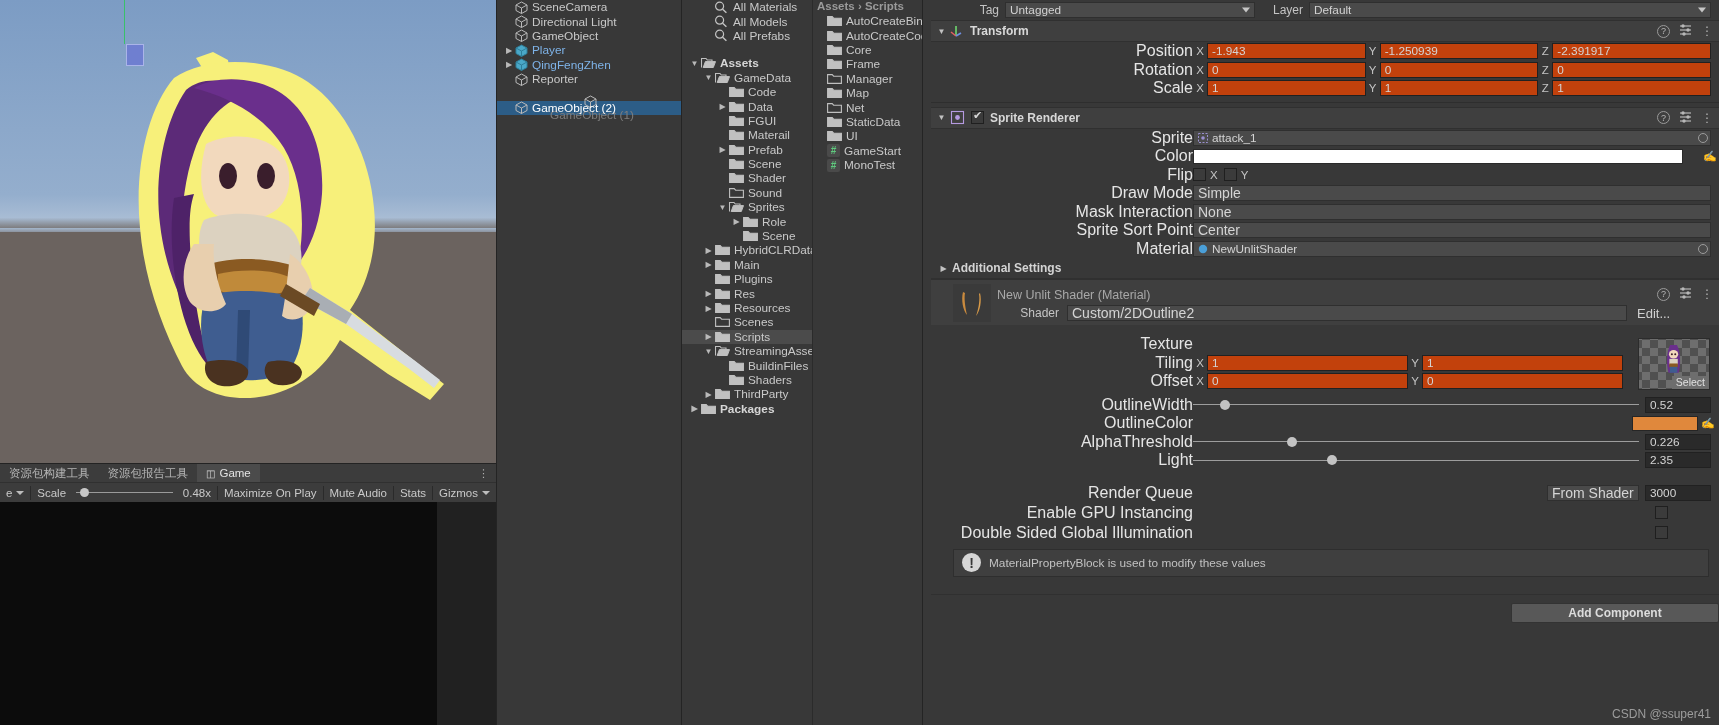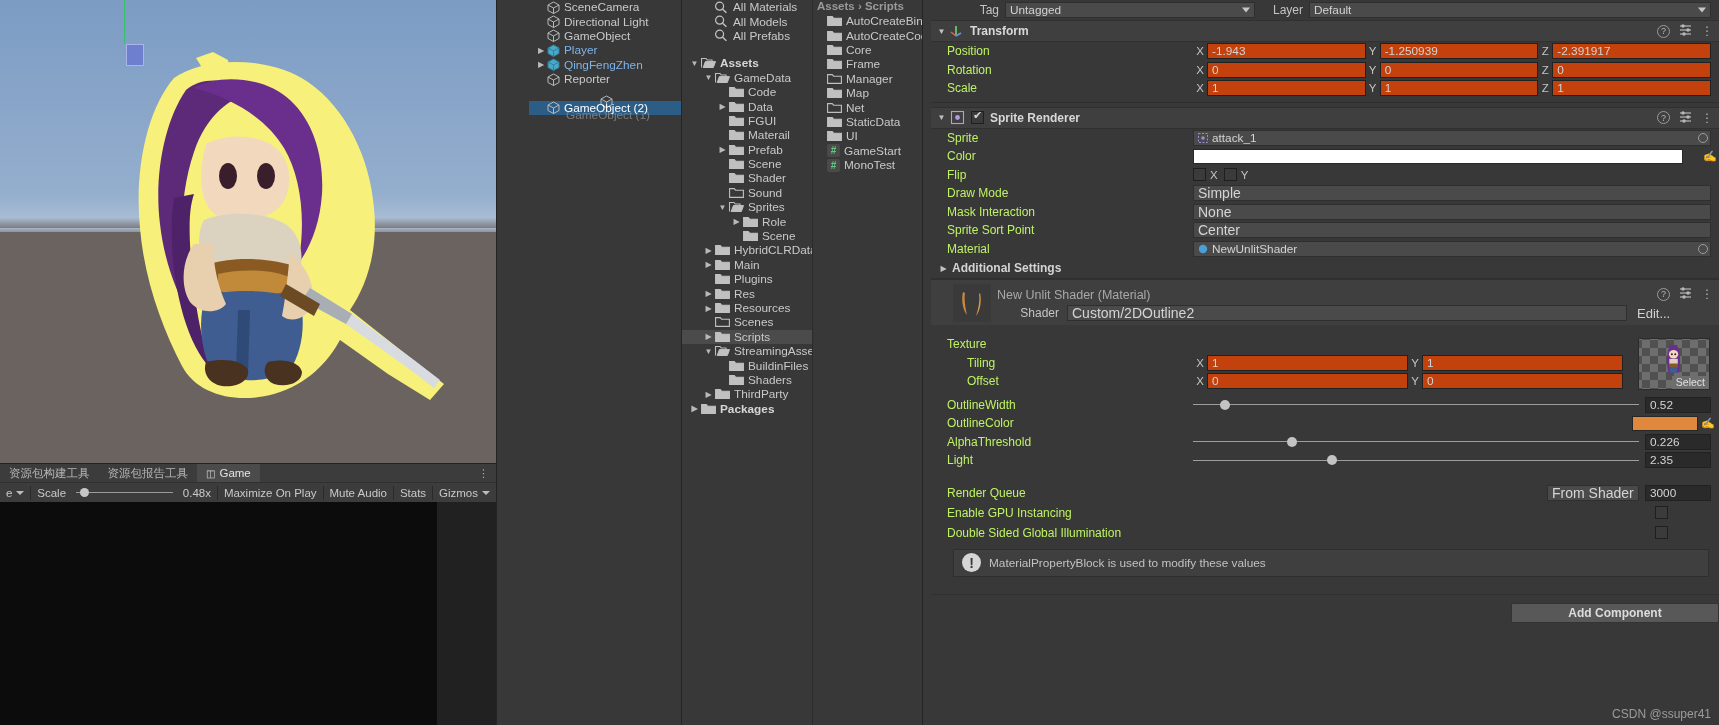--- a/index.html
+++ b/index.html
@@ -80,21 +80,21 @@
   }
 
   
   .hierarchy {
     position: absolute; left: 496px; top: 0; width: 185px; height: 725px;
     background: #383838; border-left: 1px solid #242424;
     overflow: hidden;
   }
   .h-row {
     height: 14.4px; display: flex; align-items: center; padding-left: 6px;
-    font-size: 11.8px; color: #c9c9c9; white-space: nowrap; margin-left: 32px;
+    font-size: 11.8px; color: #c9c9c9; white-space: nowrap;
   }
   .h-row.selected { background: #2c5d87; color: #ffffff; }
   .h-row.dim { color: #7d7d7d; flex-direction: column; }
   .h-row.prefab { color: #7eb3e8; }
   .h-arrow {
     width: 12px; flex: none; text-align: center; font-size: 8px; color: #b9b9b9;
   }
   .h-arrow.empty { color: transparent; }
   .cube-ico {
     width: 13px; height: 13px; flex: none; margin-right: 4px;
@@ -173,21 +173,21 @@
     position: absolute; right: 6px; top: 50%; transform: translateY(-50%);
     display: flex; align-items: center; gap: 9px;
   }
   .circ-q {
     width: 13px; height: 13px; border-radius: 50%; border: 1px solid #9a9a9a;
     color: #b8b8b8; font-size: 9px; display:flex;align-items:center;justify-content:center;
   }
   .kebab { color: #b8b8b8; font-size: 12px; line-height: 10px; letter-spacing:0; }
 
   .prop-row { display: flex; align-items: center; height: 18.5px; }
-  .prop-label { width: 262px; padding-left: 16px; font-size: 12px; color: #bef264; }
+  .prop-label { width: 262px; padding-left: 16px; font-size: 16px; color: #e5e5e5; text-align: right; }
   .vec-cell { display: flex; align-items: center; flex: 1; }
   .axis { width: 14px; text-align: center; font-size: 11.5px; color: #c4c4c4; flex:none; }
   .field {
     height: 16px; background: #c2410c; border: 1px solid #212121;
     display: flex; align-items: center; padding: 0 4px;
     font-size: 11.8px; color: #d4d4d4; flex: 1; min-width: 0;
   }
   .field-obj {
     height: 16px; background: #4a4a4a; border: 1px solid #2f2f2f;
     display: flex; align-items: center; padding: 0 4px;

